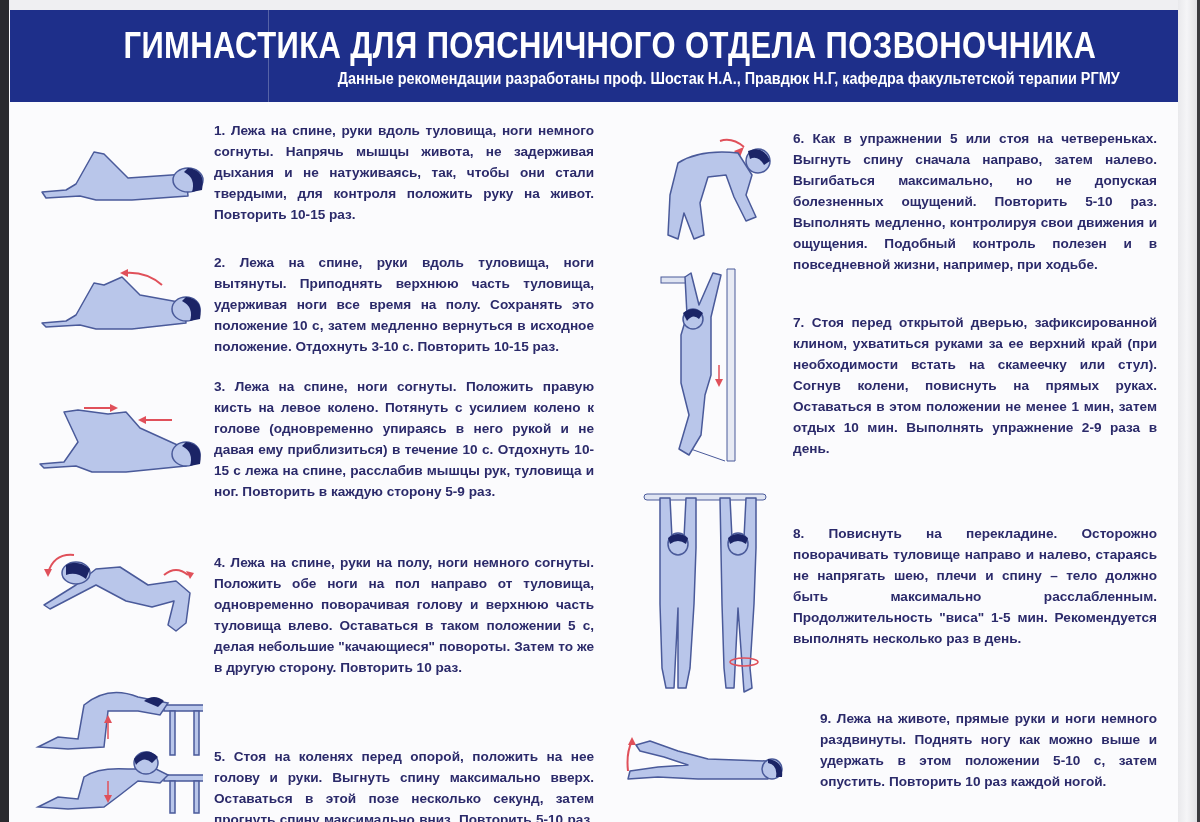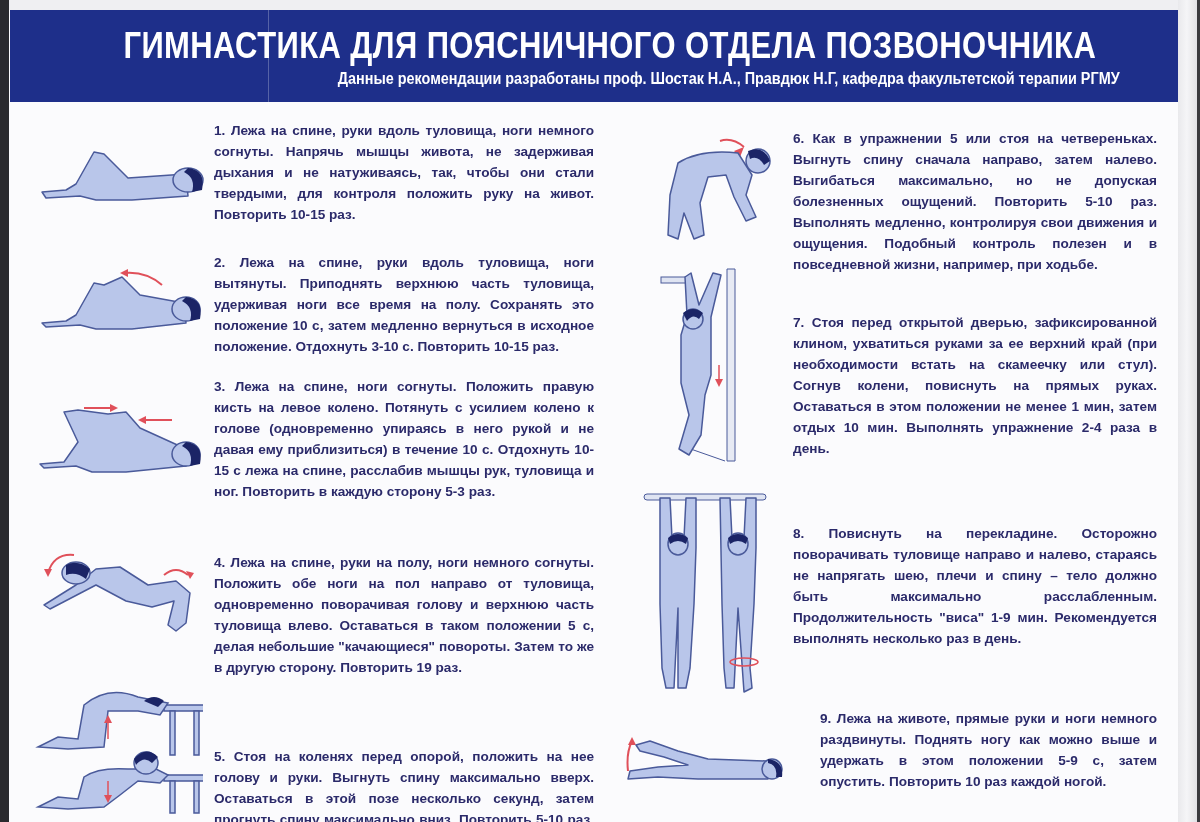--- a/index.html
+++ b/index.html
@@ -49,28 +49,28 @@
 <div class="right-strip"></div>
 
 <div class="banner">
   <div class="fold"></div>
   <div class="banner-title">ГИМНАСТИКА ДЛЯ ПОЯСНИЧНОГО ОТДЕЛА ПОЗВОНОЧНИКА</div>
   <div class="banner-sub">Данные рекомендации разработаны проф. Шостак Н.А., Правдюк Н.Г, кафедра факультетской терапии РГМУ</div>
 </div>
 
 <div class="ex-text" style="left:214px; top:120px; width:380px;">1. Лежа на спине, руки вдоль туловища, ноги немного согнуты. Напрячь мышцы живота, не задерживая дыхания и не натуживаясь, так, чтобы они стали твердыми, для контроля положить руку на живот. Повторить 10-15 раз.</div>
 <div class="ex-text" style="left:214px; top:252px; width:380px;">2. Лежа на спине, руки вдоль туловища, ноги вытянуты. Приподнять верхнюю часть туловища, удерживая ноги все время на полу. Сохранять это положение 10 с, затем медленно вернуться в исходное положение. Отдохнуть 3-10 с. Повторить 10-15 раз.</div>
-<div class="ex-text" style="left:214px; top:376px; width:380px;">3. Лежа на спине, ноги согнуты. Положить правую кисть на левое колено. Потянуть с усилием колено к голове (одновременно упираясь в него рукой и не давая ему приблизиться) в течение 10 с. Отдохнуть 10-15 с лежа на спине, расслабив мышцы рук, туловища и ног. Повторить в каждую сторону 5-3 раз.</div>
-<div class="ex-text" style="left:214px; top:552px; width:380px;">4. Лежа на спине, руки на полу, ноги немного согнуты. Положить обе ноги на пол направо от туловища, одновременно поворачивая голову и верхнюю часть туловища влево. Оставаться в таком положении 5 с, делая небольшие "качающиеся" повороты. Затем то же в другую сторону. Повторить 19 раз.</div>
+<div class="ex-text" style="left:214px; top:376px; width:380px;">3. Лежа на спине, ноги согнуты. Положить правую кисть на левое колено. Потянуть с усилием колено к голове (одновременно упираясь в него рукой и не давая ему приблизиться) в течение 10 с. Отдохнуть 10-15 с лежа на спине, расслабив мышцы рук, туловища и ног. Повторить в каждую сторону 5-9 раз.</div>
+<div class="ex-text" style="left:214px; top:552px; width:380px;">4. Лежа на спине, руки на полу, ноги немного согнуты. Положить обе ноги на пол направо от туловища, одновременно поворачивая голову и верхнюю часть туловища влево. Оставаться в таком положении 5 с, делая небольшие "качающиеся" повороты. Затем то же в другую сторону. Повторить 10 раз.</div>
 <div class="ex-text" style="left:214px; top:746px; width:380px;">5. Стоя на коленях перед опорой, положить на нее голову и руки. Выгнуть спину максимально вверх. Оставаться в этой позе несколько секунд, затем прогнуть спину максимально вниз. Повторить 5-10 раз, не допуская болей в спине.</div>
 
 <div class="ex-text" style="left:793px; top:128px; width:364px;">6. Как в упражнении 5 или стоя на четвереньках. Выгнуть спину сначала направо, затем налево. Выгибаться максимально, но не допуская болезненных ощущений. Повторить 5-10 раз. Выполнять медленно, контролируя свои движения и ощущения. Подобный контроль полезен и в повседневной жизни, например, при ходьбе.</div>
-<div class="ex-text" style="left:793px; top:312px; width:364px;">7. Стоя перед открытой дверью, зафиксированной клином, ухватиться руками за ее верхний край (при необходимости встать на скамеечку или стул). Согнув колени, повиснуть на прямых руках. Оставаться в этом положении не менее 1 мин, затем отдых 10 мин. Выполнять упражнение 2-4 раза в день.</div>
-<div class="ex-text" style="left:793px; top:523px; width:364px;">8. Повиснуть на перекладине. Осторожно поворачивать туловище направо и налево, стараясь не напрягать шею, плечи и спину – тело должно быть максимально расслабленным. Продолжительность "виса" 1-9 мин. Рекомендуется выполнять несколько раз в день.</div>
-<div class="ex-text" style="left:820px; top:708px; width:337px;">9. Лежа на животе, прямые руки и ноги немного раздвинуты. Поднять ногу как можно выше и удержать в этом положении 5-9 с, затем опустить. Повторить 10 раз каждой ногой.</div>
+<div class="ex-text" style="left:793px; top:312px; width:364px;">7. Стоя перед открытой дверью, зафиксированной клином, ухватиться руками за ее верхний край (при необходимости встать на скамеечку или стул). Согнув колени, повиснуть на прямых руках. Оставаться в этом положении не менее 1 мин, затем отдых 10 мин. Выполнять упражнение 2-9 раза в день.</div>
+<div class="ex-text" style="left:793px; top:523px; width:364px;">8. Повиснуть на перекладине. Осторожно поворачивать туловище направо и налево, стараясь не напрягать шею, плечи и спину – тело должно быть максимально расслабленным. Продолжительность "виса" 1-5 мин. Рекомендуется выполнять несколько раз в день.</div>
+<div class="ex-text" style="left:820px; top:708px; width:337px;">9. Лежа на животе, прямые руки и ноги немного раздвинуты. Поднять ногу как можно выше и удержать в этом положении 5-10 с, затем опустить. Повторить 10 раз каждой ногой.</div>
 
 <div class="illus" style="left:36px; top:140px;">
   <svg width="170" height="70" viewBox="0 0 170 70">
     <g fill="#b9c6ea" stroke="#4a5a9a" stroke-width="1.5" stroke-linejoin="round">
       <path d="M6 52 L30 50 L40 44 L58 12 L68 14 L92 38 L150 34 L152 56 L96 60 L60 60 L44 56 L10 58 Z"></path>
       <ellipse cx="152" cy="40" rx="15" ry="12"></ellipse>
     </g>
     <path d="M152 28 Q170 30 166 50 L156 52 Q160 38 148 32 Z" fill="#1b2466"></path>
   </svg>
 </div>

